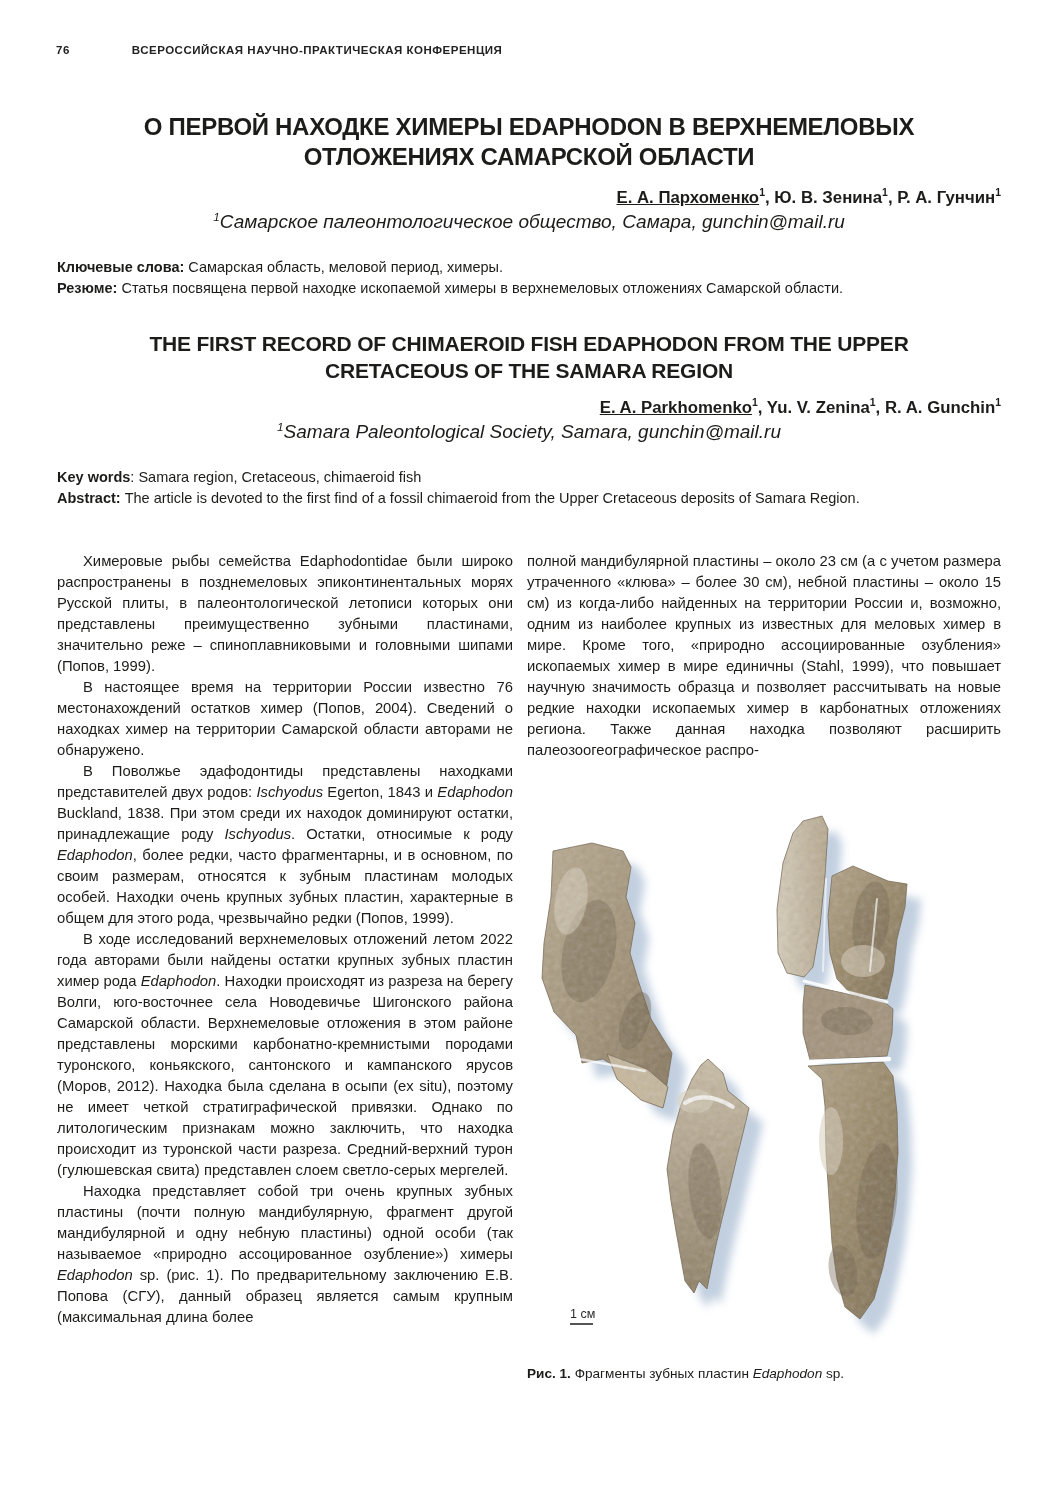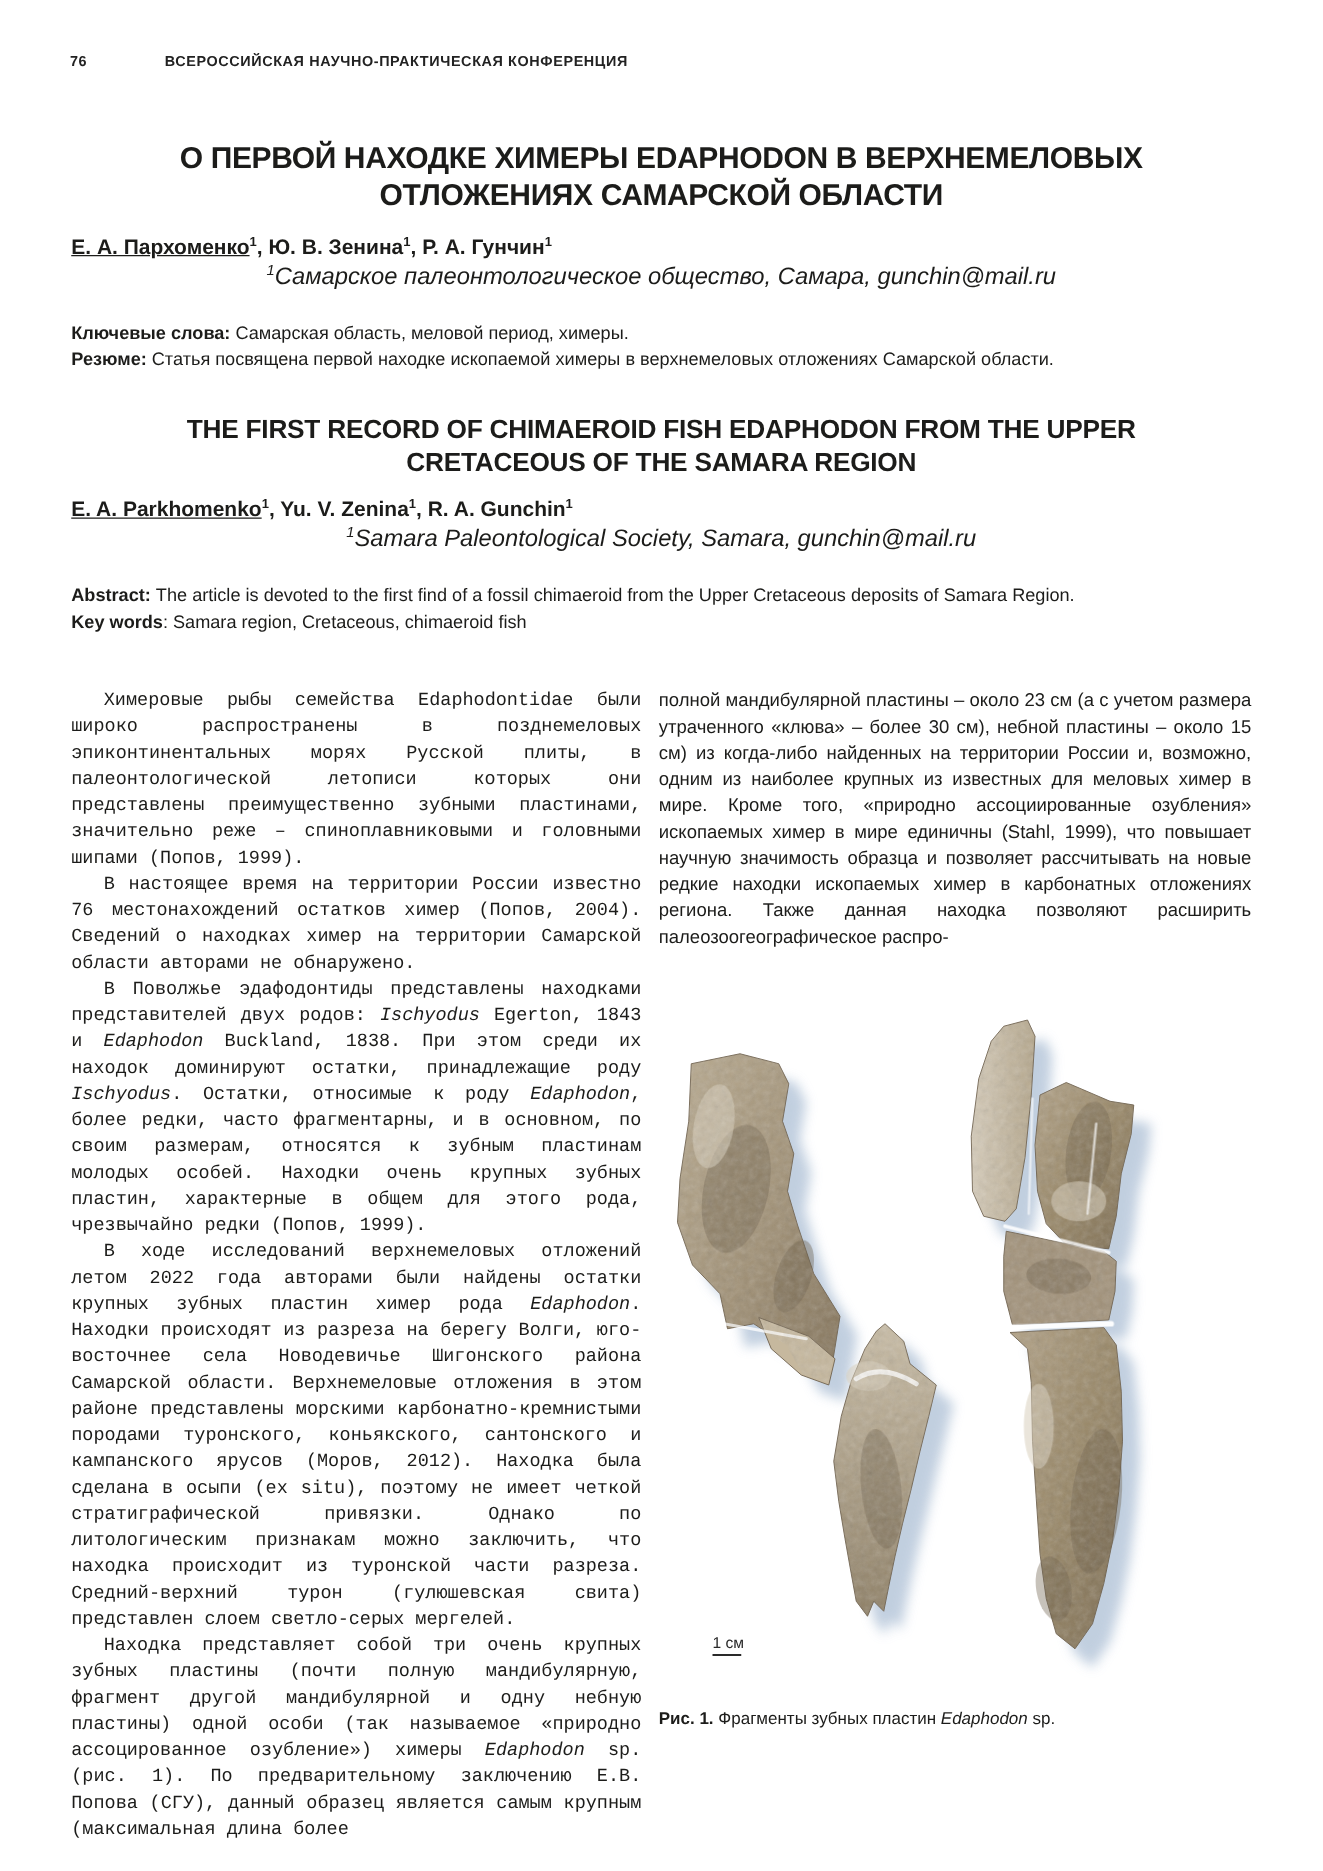--- a/index.html
+++ b/index.html
@@ -18,33 +18,33 @@
     display:flex; align-items:baseline;
     font-size:11.5px; font-weight:bold; letter-spacing:0.5px; color:#222;
   }
   .runhead .rh-title { margin-left:62px; }
   .content { position:absolute; top:96px; left:57px; width:944px; }
 
   .title-ru {
     text-align:center; font-weight:800; font-size:24px; line-height:1.26;
     letter-spacing:-0.3px; max-width:912px; margin:16px auto;
   }
-  .authors { margin-top:14px; text-align:left; font-weight:bold; font-size:16.8px; }
+  .authors { margin-top:14px; text-align:right; font-weight:bold; font-size:16.8px; }
   .authors sup, .affil sup { font-size:62%; line-height:0; }
   .affil { margin-top:3px; text-align:center; font-style:italic; font-size:19px; }
 
   .meta { margin-top:24px; font-size:14.5px; line-height:1.45; text-align:justify; }
 
   .title-en {
     margin-top:30px; text-align:center; font-weight:800; font-size:21px;
     line-height:1.3; letter-spacing:-0.2px; max-width:820px; margin-left:auto; margin-right:auto;
   }
 
   .columns { margin-top:42px; display:flex; gap:14px; }
-  .col-left { width:456px;font-family:Liberation Mono, monospace; }
+  .col-left { width:456px; }
   .col-right { width:474px; }
   .body-text p {
     font-size:14.8px; line-height:21px; text-align:justify; text-indent:26px;
     hyphens:auto;
   }
   .body-text p.no-indent { text-indent:0; }
 
   .figure-block { margin-top:10px; position:relative; }
   .figure-caption { margin-top:4px; font-size:13.6px; line-height:1.35; }
 
@@ -71,22 +71,22 @@
       <p><span style="font-weight: bold;">Ключевые слова: </span><span>Самарская область, меловой период, химеры.</span></p>
       <p><span style="font-weight: bold;">Резюме: </span><span>Статья посвящена первой находке ископаемой химеры в верхнемеловых отложениях Самарской области.</span></p>
     </div>
 
     <h2 class="title-en">THE FIRST RECORD OF CHIMAEROID FISH EDAPHODON FROM THE UPPER CRETACEOUS OF THE SAMARA REGION</h2>
 
     <div class="authors"><span style="text-decoration: underline;">E. A. Parkhomenko</span><sup>1</sup><span>, Yu. V. Zenina</span><sup>1</sup><span>, R. A. Gunchin</span><sup>1</sup></div>
     <div class="affil"><sup>1</sup><span>Samara Paleontological Society, Samara, gunchin@mail.ru</span></div>
 
     <div class="meta">
+      <p><span style="font-weight: bold;">Key words</span><span>: Samara region, Cretaceous, chimaeroid fish</span></p>
       <p><span style="font-weight: bold;">Abstract: </span><span>The article is devoted to the first find of a fossil chimaeroid from the Upper Cretaceous deposits of Samara Region.</span></p>
-      <p><span style="font-weight: bold;">Key words</span><span>: Samara region, Cretaceous, chimaeroid fish</span></p>
     </div>
 
     <div class="columns body-text">
 
       <div class="col-left">
         <p><span>Химеровые рыбы семейства Edaphodontidae были широко распространены в позднемеловых эпиконтинентальных морях Русской плиты, в палеонтологической летописи которых они представлены преимущественно зубными пластинами, значительно реже – спиноплавниковыми и головными шипами (Попов, 1999).</span></p>
         <p><span>В настоящее время на территории России известно 76 местонахождений остатков химер (Попов, 2004). Сведений о находках химер на территории Самарской области авторами не обнаружено.</span></p>
         <p><span>В Поволжье эдафодонтиды представлены находками представителей двух родов: </span><span style="font-style: italic;">Ischyodus</span><span> Egerton, 1843 и </span><span style="font-style: italic;">Edaphodon</span><span> Buckland, 1838. При этом среди их находок доминируют остатки, принадлежащие роду </span><span style="font-style: italic;">Ischyodus</span><span>. Остатки, относимые к роду </span><span style="font-style: italic;">Edaphodon</span><span>, более редки, часто фрагментарны, и в основном, по своим размерам, относятся к зубным пластинам молодых особей. Находки очень крупных зубных пластин, характерные в общем для этого рода, чрезвычайно редки (Попов, 1999).</span></p>
         <p><span>В ходе исследований верхнемеловых отложений летом 2022 года авторами были найдены остатки крупных зубных пластин химер рода </span><span style="font-style: italic;">Edaphodon</span><span>. Находки происходят из разреза на берегу Волги, юго-восточнее села Новодевичье Шигонского района Самарской области. Верхнемеловые отложения в этом районе представлены морскими карбонатно-кремнистыми породами туронского, коньякского, сантонского и кампанского ярусов (Моров, 2012). Находка была сделана в осыпи (ex situ), поэтому не имеет четкой стратиграфической привязки. Однако по литологическим признакам можно заключить, что находка происходит из туронской части разреза. Средний-верхний турон (гулюшевская свита) представлен слоем светло-серых мергелей.</span></p>
         <p><span>Находка представляет собой три очень крупных зубных пластины (почти полную мандибулярную, фрагмент другой мандибулярной и одну небную пластины) одной особи (так называемое «природно ассоцированное озубление») химеры </span><span style="font-style: italic;">Edaphodon</span><span> sp. (рис. 1). По предварительному заключению Е.В. Попова (СГУ), данный образец является самым крупным (максимальная длина более</span></p>

